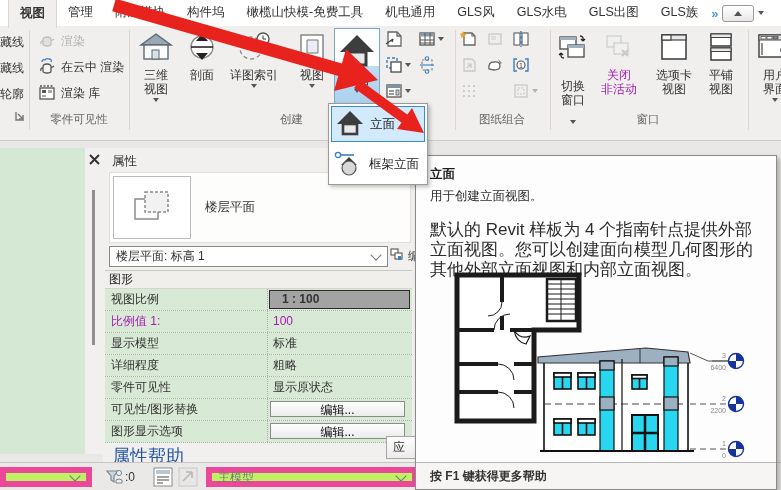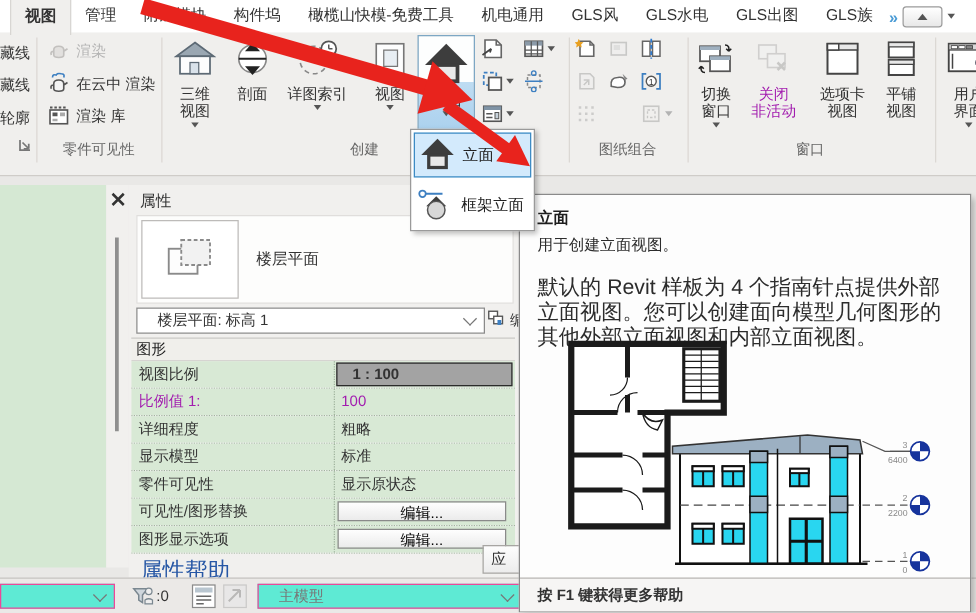--- a/index.html
+++ b/index.html
@@ -61,21 +61,21 @@
   .scroll-strip{position:absolute;left:85px;top:148px;width:18px;height:306px;background:#f1f0ee;z-index:1;}
   .vscroll{position:absolute;left:7px;top:42px;width:3px;height:155px;background:#8f8f8f;}
 
   
   .props{position:absolute;left:103px;top:148px;width:312px;height:314px;background:#f1f0ee;z-index:1;}
   .props-title{position:absolute;left:9px;top:5px;font-size:12.5px;color:#333;}
   .type-sel{position:absolute;left:6px;top:24px;width:300px;height:69px;background:#fdfdfc;border:1px solid #e0dedc;display:flex;align-items:center;}
   .type-icon-box{width:76px;height:61px;margin-left:3px;background:#fff;border:1px solid #bdbbb9;display:flex;align-items:center;justify-content:center;}
   .type-name{margin-left:14px;font-size:12.5px;}
   .combo{position:absolute;display:flex;align-items:center;background:#fff;border:1px solid #8a8a8a;box-sizing:border-box;}
-  .combo .ctext{flex:1;padding-left:16px;font-size:12px;white-space:nowrap;overflow:hidden;}
+  .combo .ctext{flex:1;padding-left:6px;font-size:12px;white-space:nowrap;overflow:hidden;}
   .chev{width:7px;height:7px;border-right:1.6px solid #777;border-bottom:1.6px solid #777;transform:rotate(45deg);margin:0 7px 3px 0;flex:none;}
   .selector{left:6px;top:98px;width:279px;height:21px;}
   .edit-type{position:absolute;left:287px;top:98px;width:25px;height:21px;display:flex;align-items:center;gap:2px;overflow:hidden;}
   .edit-type .etxt{font-size:12px;color:#333;}
 
   .ptable{position:absolute;left:2px;top:122px;width:307px;height:172px;overflow:hidden;border-top:1px solid #c9c7c4;}
   .psection{height:17px;line-height:17px;background:#f0efeb;padding-left:4px;font-size:12px;color:#222;border-bottom:1px solid #d6d4d1;}
   .prow{display:flex;height:21px;border-bottom:1px dotted #9fb49d;}
   .prow .pname{width:163px;background:#d8e9d5;padding-left:6px;line-height:21px;font-size:12px;
                border-right:1px dotted #9fb49d;box-sizing:border-box;white-space:nowrap;overflow:hidden;}
@@ -93,21 +93,21 @@
            border:1px solid #8a8a8a;box-shadow:3px 3px 5px rgba(0,0,0,.25);z-index:6;box-sizing:border-box;}
   .tt-title{position:absolute;left:14px;top:10px;font-weight:bold;font-size:12.5px;color:#1e1e1e;}
   .tt-line1{position:absolute;left:14px;top:32px;font-size:12.5px;color:#2c2c2c;}
   .tt-body{position:absolute;left:14px;top:64px;width:334px;font-size:17px;line-height:20px;color:#2c2c2c;}
   .tt-img{position:absolute;}
   .tt-footer{position:absolute;left:0;bottom:0;width:100%;height:27px;border-top:1px solid #b9b7b4;background:#f6f5f4;
              font-weight:bold;font-size:12px;line-height:26px;padding-left:14px;box-sizing:border-box;}
 
   
   .statusbar{position:absolute;left:0;top:462px;width:781px;height:28px;background:#ebe9e7;border-top:1px solid #c6c4c1;z-index:1;}
-  .sb-combo{background:#5eead4;border:1px solid #ec4899;}
+  .sb-combo{background:#bef264;border:6px solid #ec4899;}
   .sb-combo .ctext{color:#777;}
   .sb1{left:0px;top:4px;width:92px;height:20px;position:absolute;display:flex;align-items:center;}
   .sb2{left:206px;top:4px;width:212px;height:20px;position:absolute;display:flex;align-items:center;}
   .sb-icon{position:absolute;top:3px;width:21px;height:21px;display:flex;align-items:center;justify-content:center;}
   .sb-count{position:absolute;left:125px;top:7px;font-size:12px;color:#333;}
 
   
   .arrows{position:absolute;inset:0;z-index:20;pointer-events:none;}
 </style>
 </head>
@@ -380,21 +380,21 @@
               <rect x="3" y="3" width="12" height="12" fill="none" stroke="#999" stroke-width="1.3"></rect>
               <rect x="6" y="6" width="6" height="6" fill="none" stroke="#999" stroke-width="1.1" stroke-dasharray="2 1.5"></rect>
             </svg>
         </span>
         <span class="caret gray"></span>
       </div>
     </div>
     <div class="glabel" style="left:456px;width:92px;">图纸组合</div>
     <div class="vsep" style="left:550px;"></div>
 
-    <div class="bigbtn" style="left:553px;width:40px;">
+    <div class="bigbtn" style="left:553px;width:40px;gap:11px;">
       <span>
         <svg width="34" height="30">
             <rect x="4" y="5" width="16" height="12" fill="#fff" stroke="#555" stroke-width="1.4"></rect>
             <rect x="4" y="5" width="16" height="3" fill="#9fb0bf"></rect>
             <rect x="12" y="13" width="16" height="12" fill="#fff" stroke="#555" stroke-width="1.4"></rect>
             <rect x="12" y="13" width="16" height="3" fill="#9fb0bf"></rect>
             <path d="M24,4 q4,0 3,5 m0,0 l-2,-2 m2,2 l2,-2" fill="none" stroke="#222" stroke-width="1.3"></path>
             <path d="M8,26 q-4,0 -3,-5 m0,0 l-2,2 m2,-2 l2,2" fill="none" stroke="#222" stroke-width="1.3"></path>
           </svg>
       </span>
@@ -499,26 +499,26 @@
             <div class="pname">视图比例</div>
             <div class="pval">
               <div class="valsel">1 : 100</div>
             </div>
           </div>
           <div class="prow">
             <div class="pname dis">比例值 1:</div>
             <div class="pval dis">100</div>
           </div>
           <div class="prow">
+            <div class="pname">显示模型</div>
+            <div class="pval">标准</div>
+          </div>
+          <div class="prow">
             <div class="pname">详细程度</div>
             <div class="pval">粗略</div>
-          </div>
-          <div class="prow">
-            <div class="pname">显示模型</div>
-            <div class="pval">标准</div>
           </div>
           <div class="prow">
             <div class="pname">零件可见性</div>
             <div class="pval">显示原状态</div>
           </div>
           <div class="prow">
             <div class="pname">可见性/图形替换</div>
             <div class="pval">
               <button class="editbtn">编辑...</button>
             </div>

